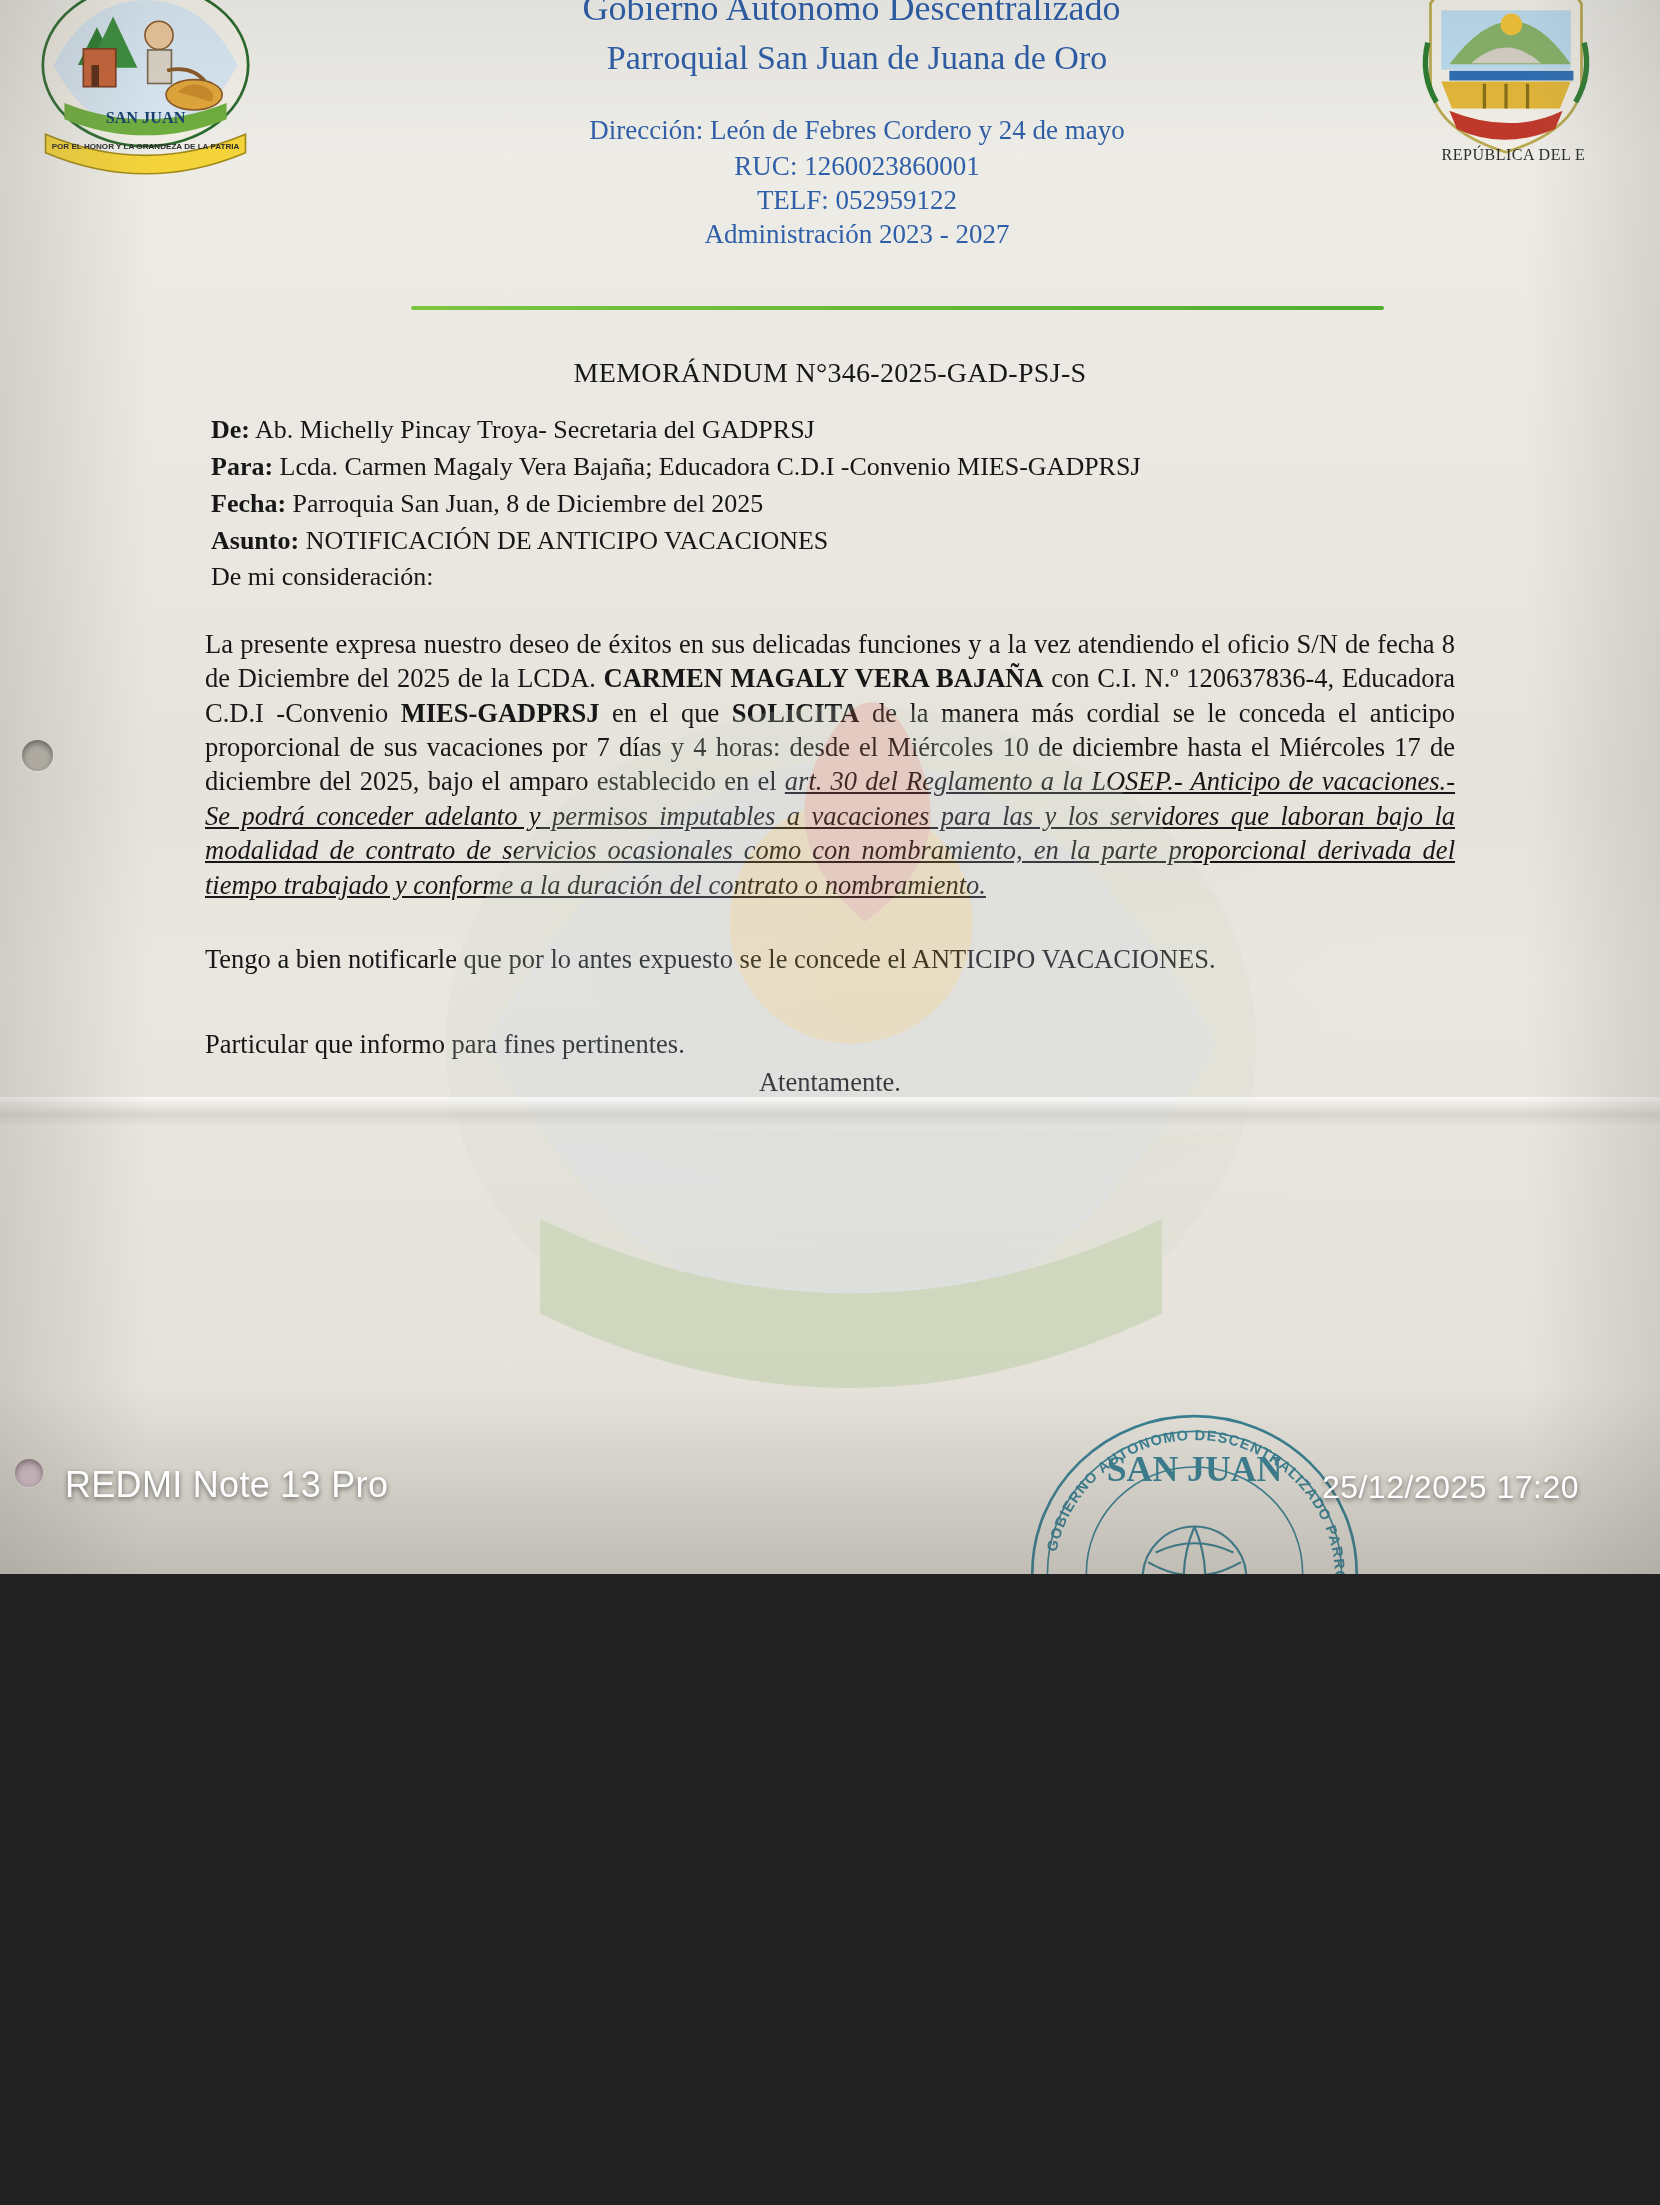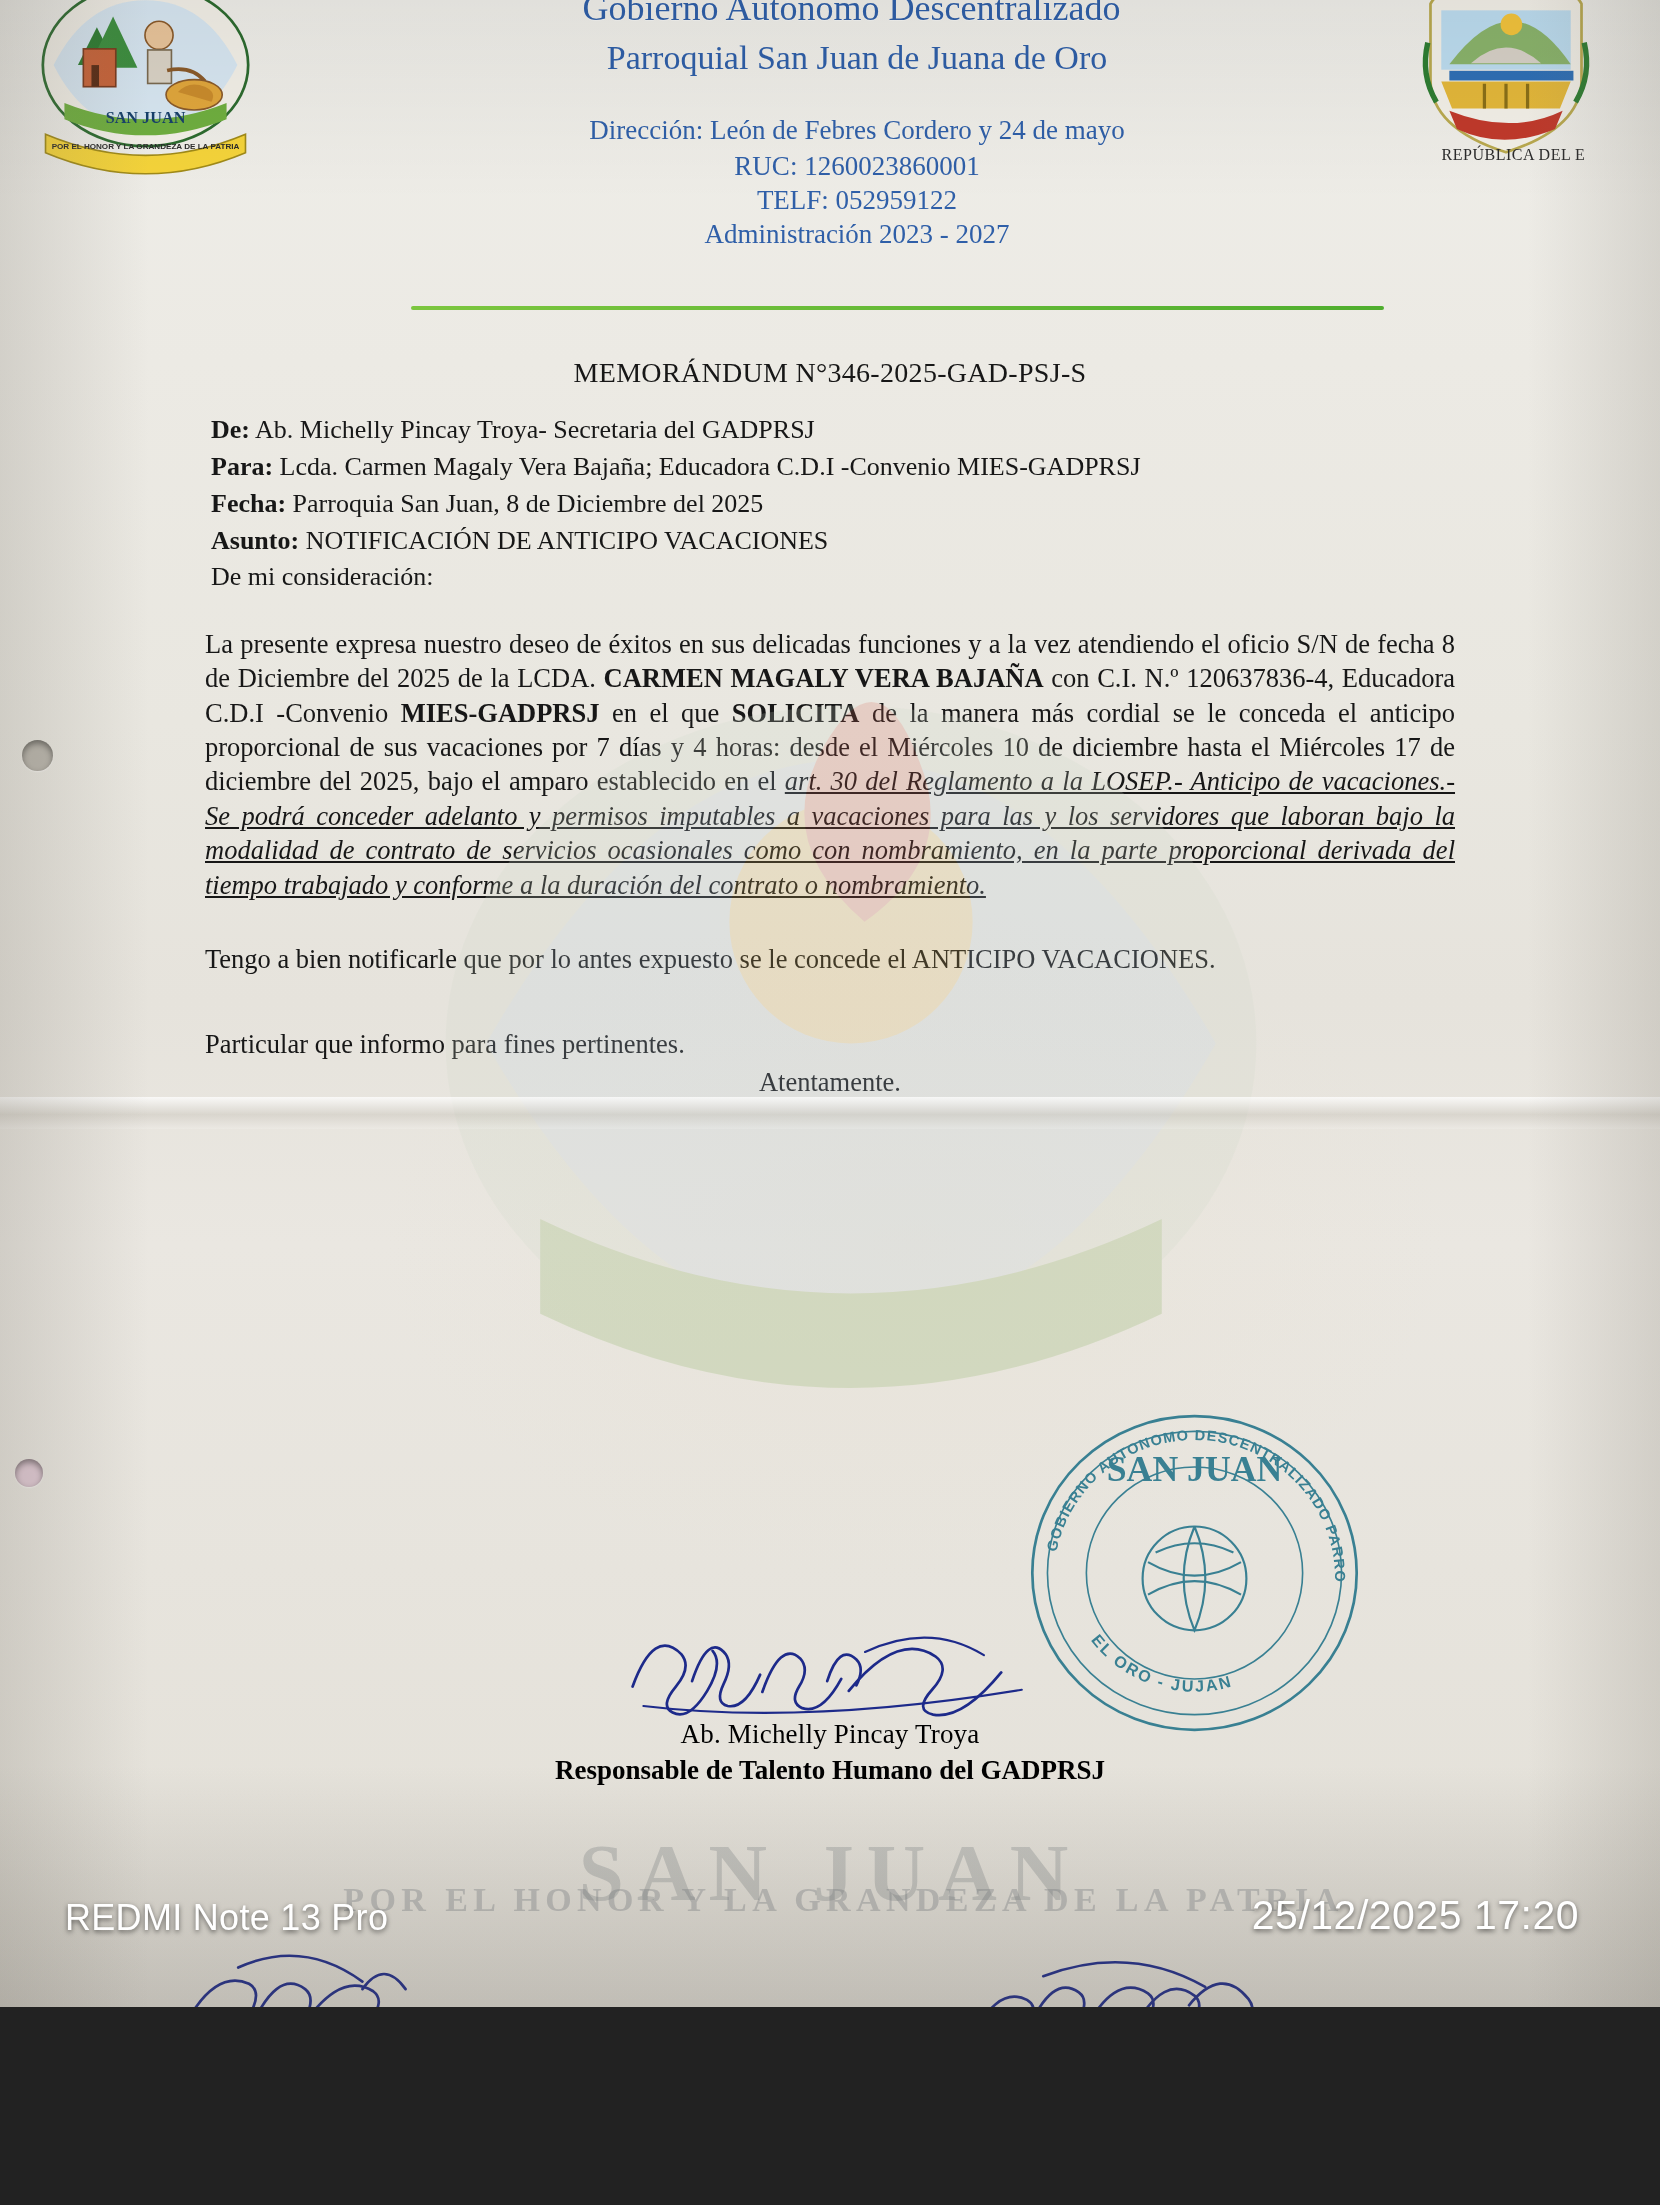--- a/index.html
+++ b/index.html
@@ -1,19 +1,19 @@
 <!DOCTYPE html>
 <html style="font-size:8.6px"><head>
 <meta charset="utf-8">
 <style>
   html,body{margin:0;padding:0;background:#222;}
   body{font-family:"Liberation Serif", serif;}
   .page{
     position:relative;
-    width:1660px;height:2007px;
+    width:1660px;height:1574px;
     background:
       radial-gradient(ellipse 757px 486px at 55% 62%, rgba(232,226,214,0.55) 0%, rgba(236,232,222,0.0) 70%),
       linear-gradient(180deg,#efeee9 0%,#eceae4 18%,#e9e7e0 36%,#e6e3dc 50%,#eae7e1 62%,#e7e4dd 78%,#e3e0d8 100%);
     overflow:hidden;
   }
   
   .fold{
     position:absolute;left:0;right:0;top:1097px;height:32px;
     background:linear-gradient(180deg,rgba(255,255,255,0.75),rgba(190,185,175,0.35) 55%,rgba(255,255,255,0.15));
     pointer-events:none;
@@ -126,21 +126,21 @@
   .hole1{left:21.6px;top:740px;width:31px;height:31px;}
   .hole2{left:15px;top:1459px;width:28px;height:28px;background:#e0c9d4;}
 
   
   .cam-model{
     position:absolute;left:65px;bottom:68px;font-size:36px;color:#fff;
     font-family:"Liberation Sans",sans-serif;letter-spacing:0.3px;
     text-shadow:0 1.6px 5.4px rgba(0,0,0,.55);
   }
   .cam-date{
-    position:absolute;right:81px;bottom:68px;font-size:41px;color:#fff;
+    position:absolute;right:81px;bottom:68px;font-size:32px;color:#fff;
     font-family:"Liberation Sans",sans-serif;letter-spacing:0.5px;
     text-shadow:0 1.6px 5.4px rgba(0,0,0,.55);
   }
 </style>
 </head>
 <body>
 
 <div class="page">
 
   <div class="header">

